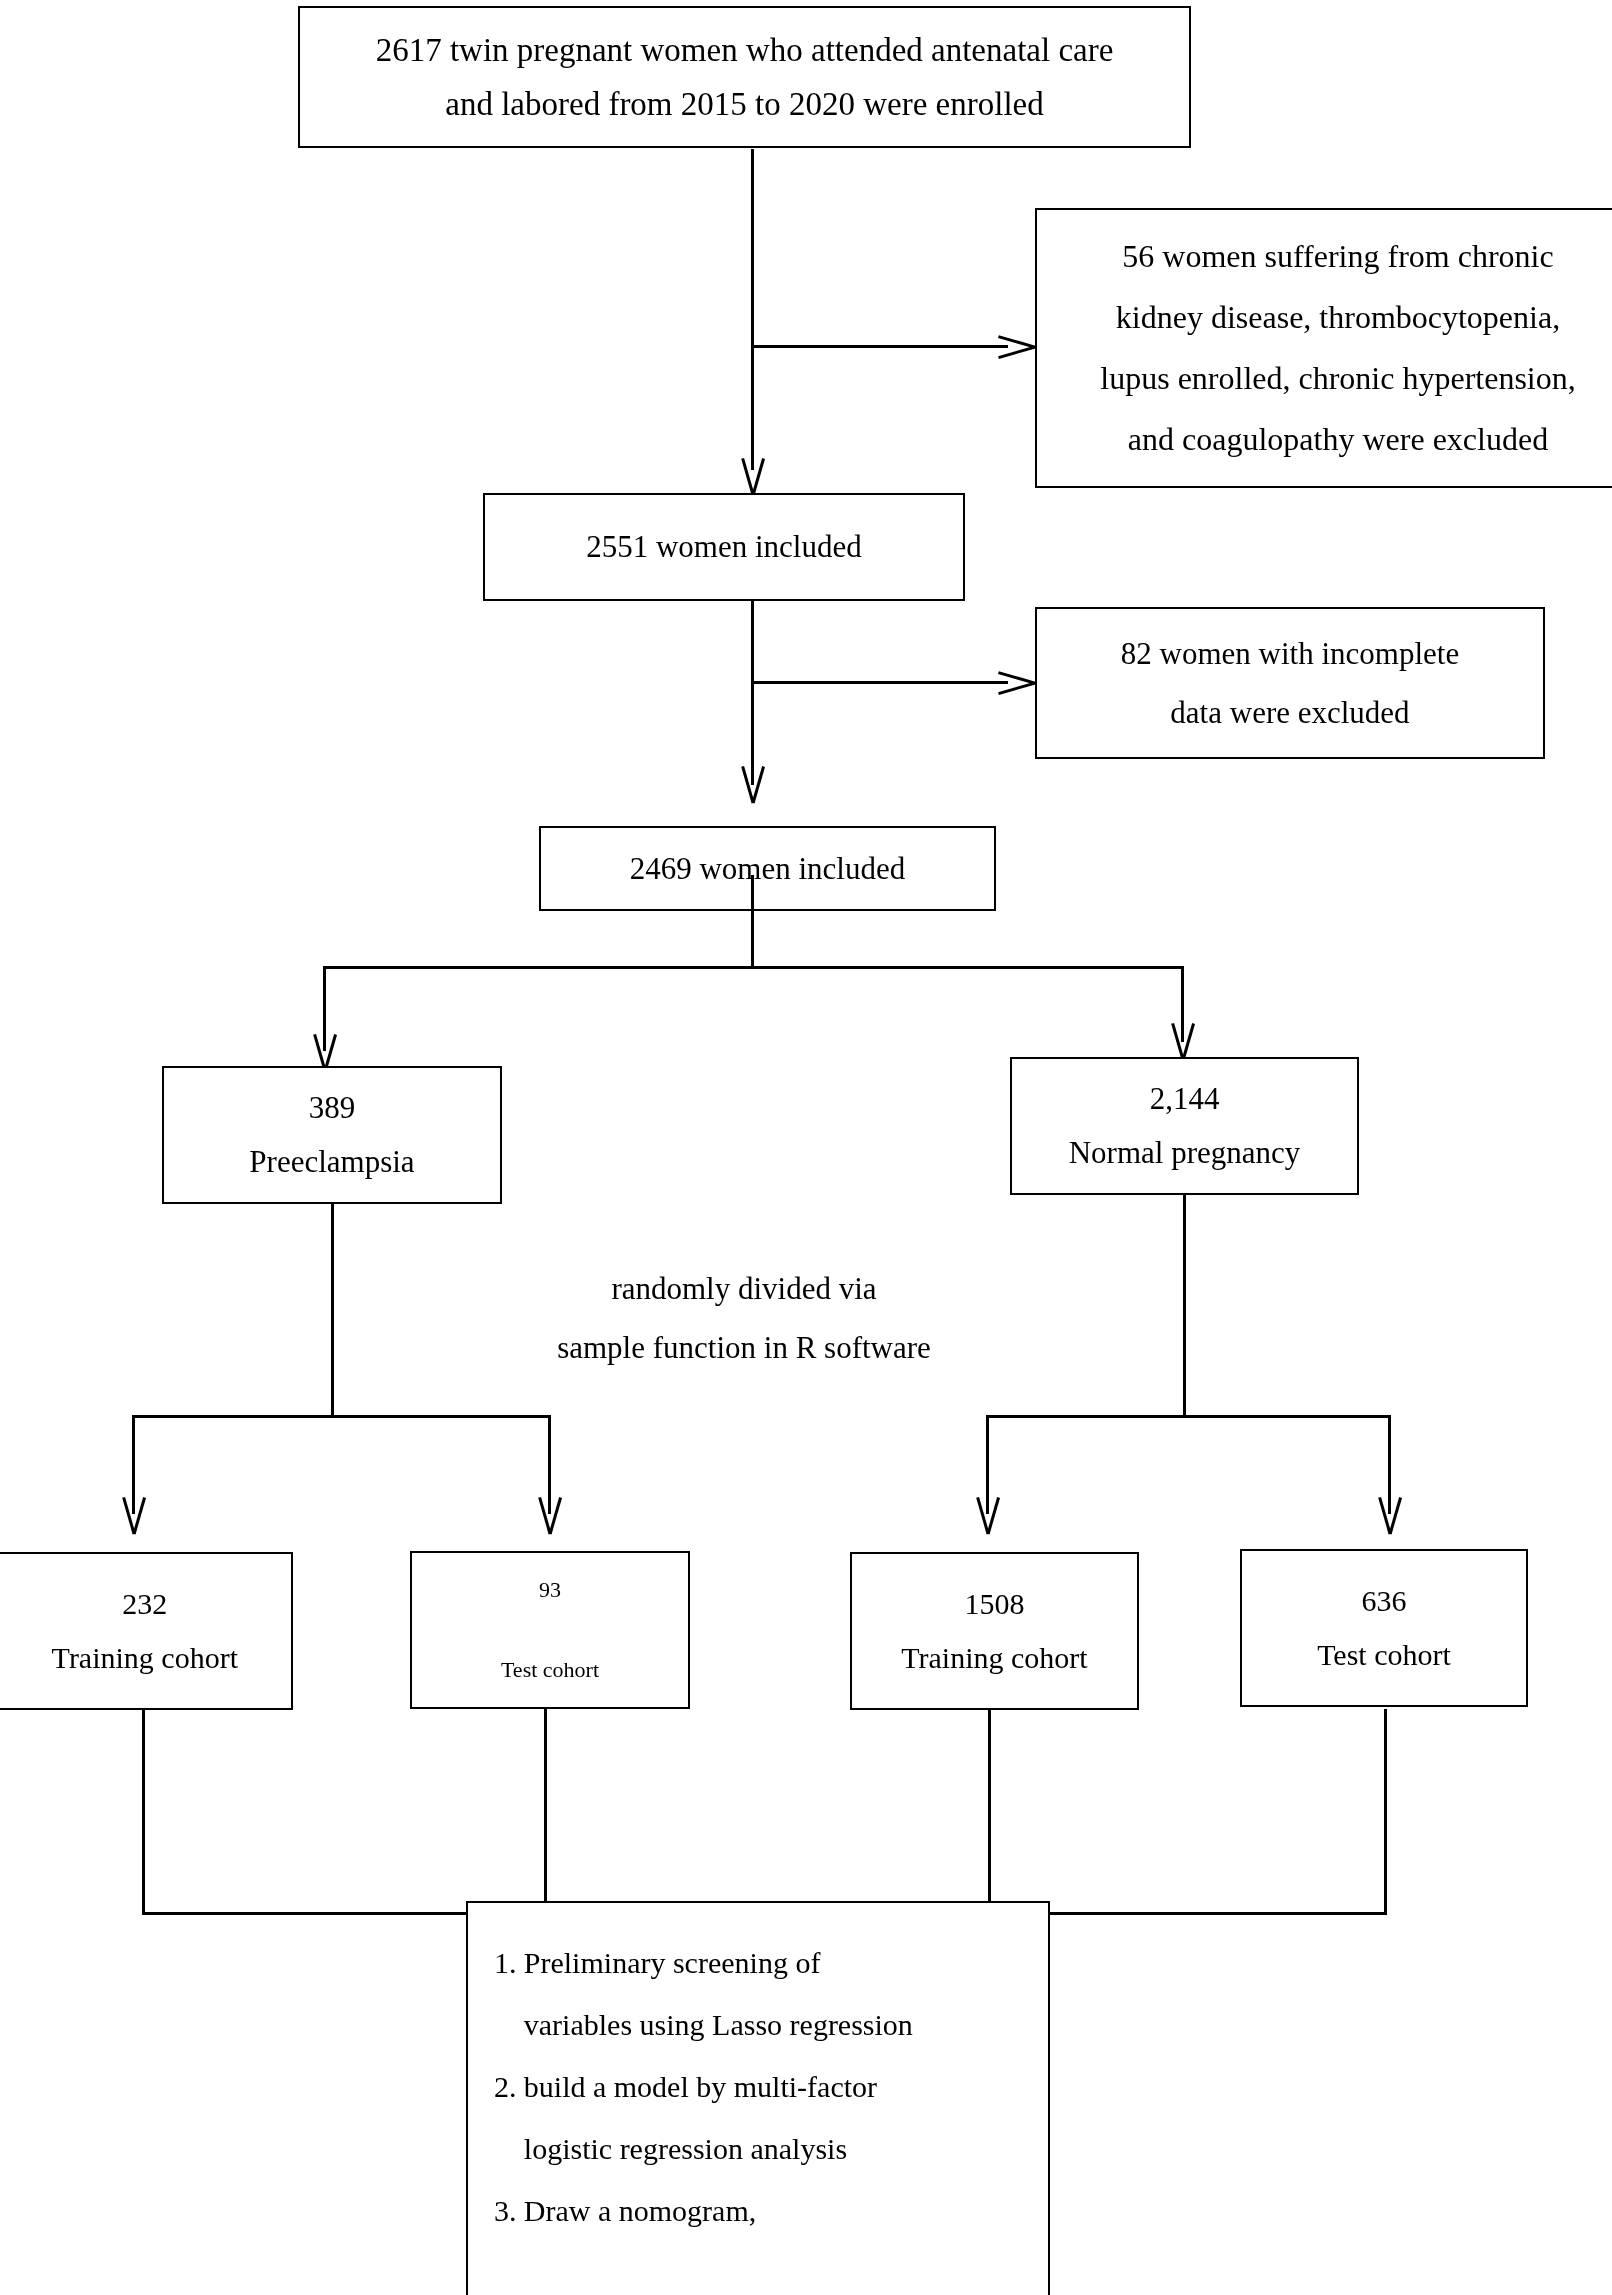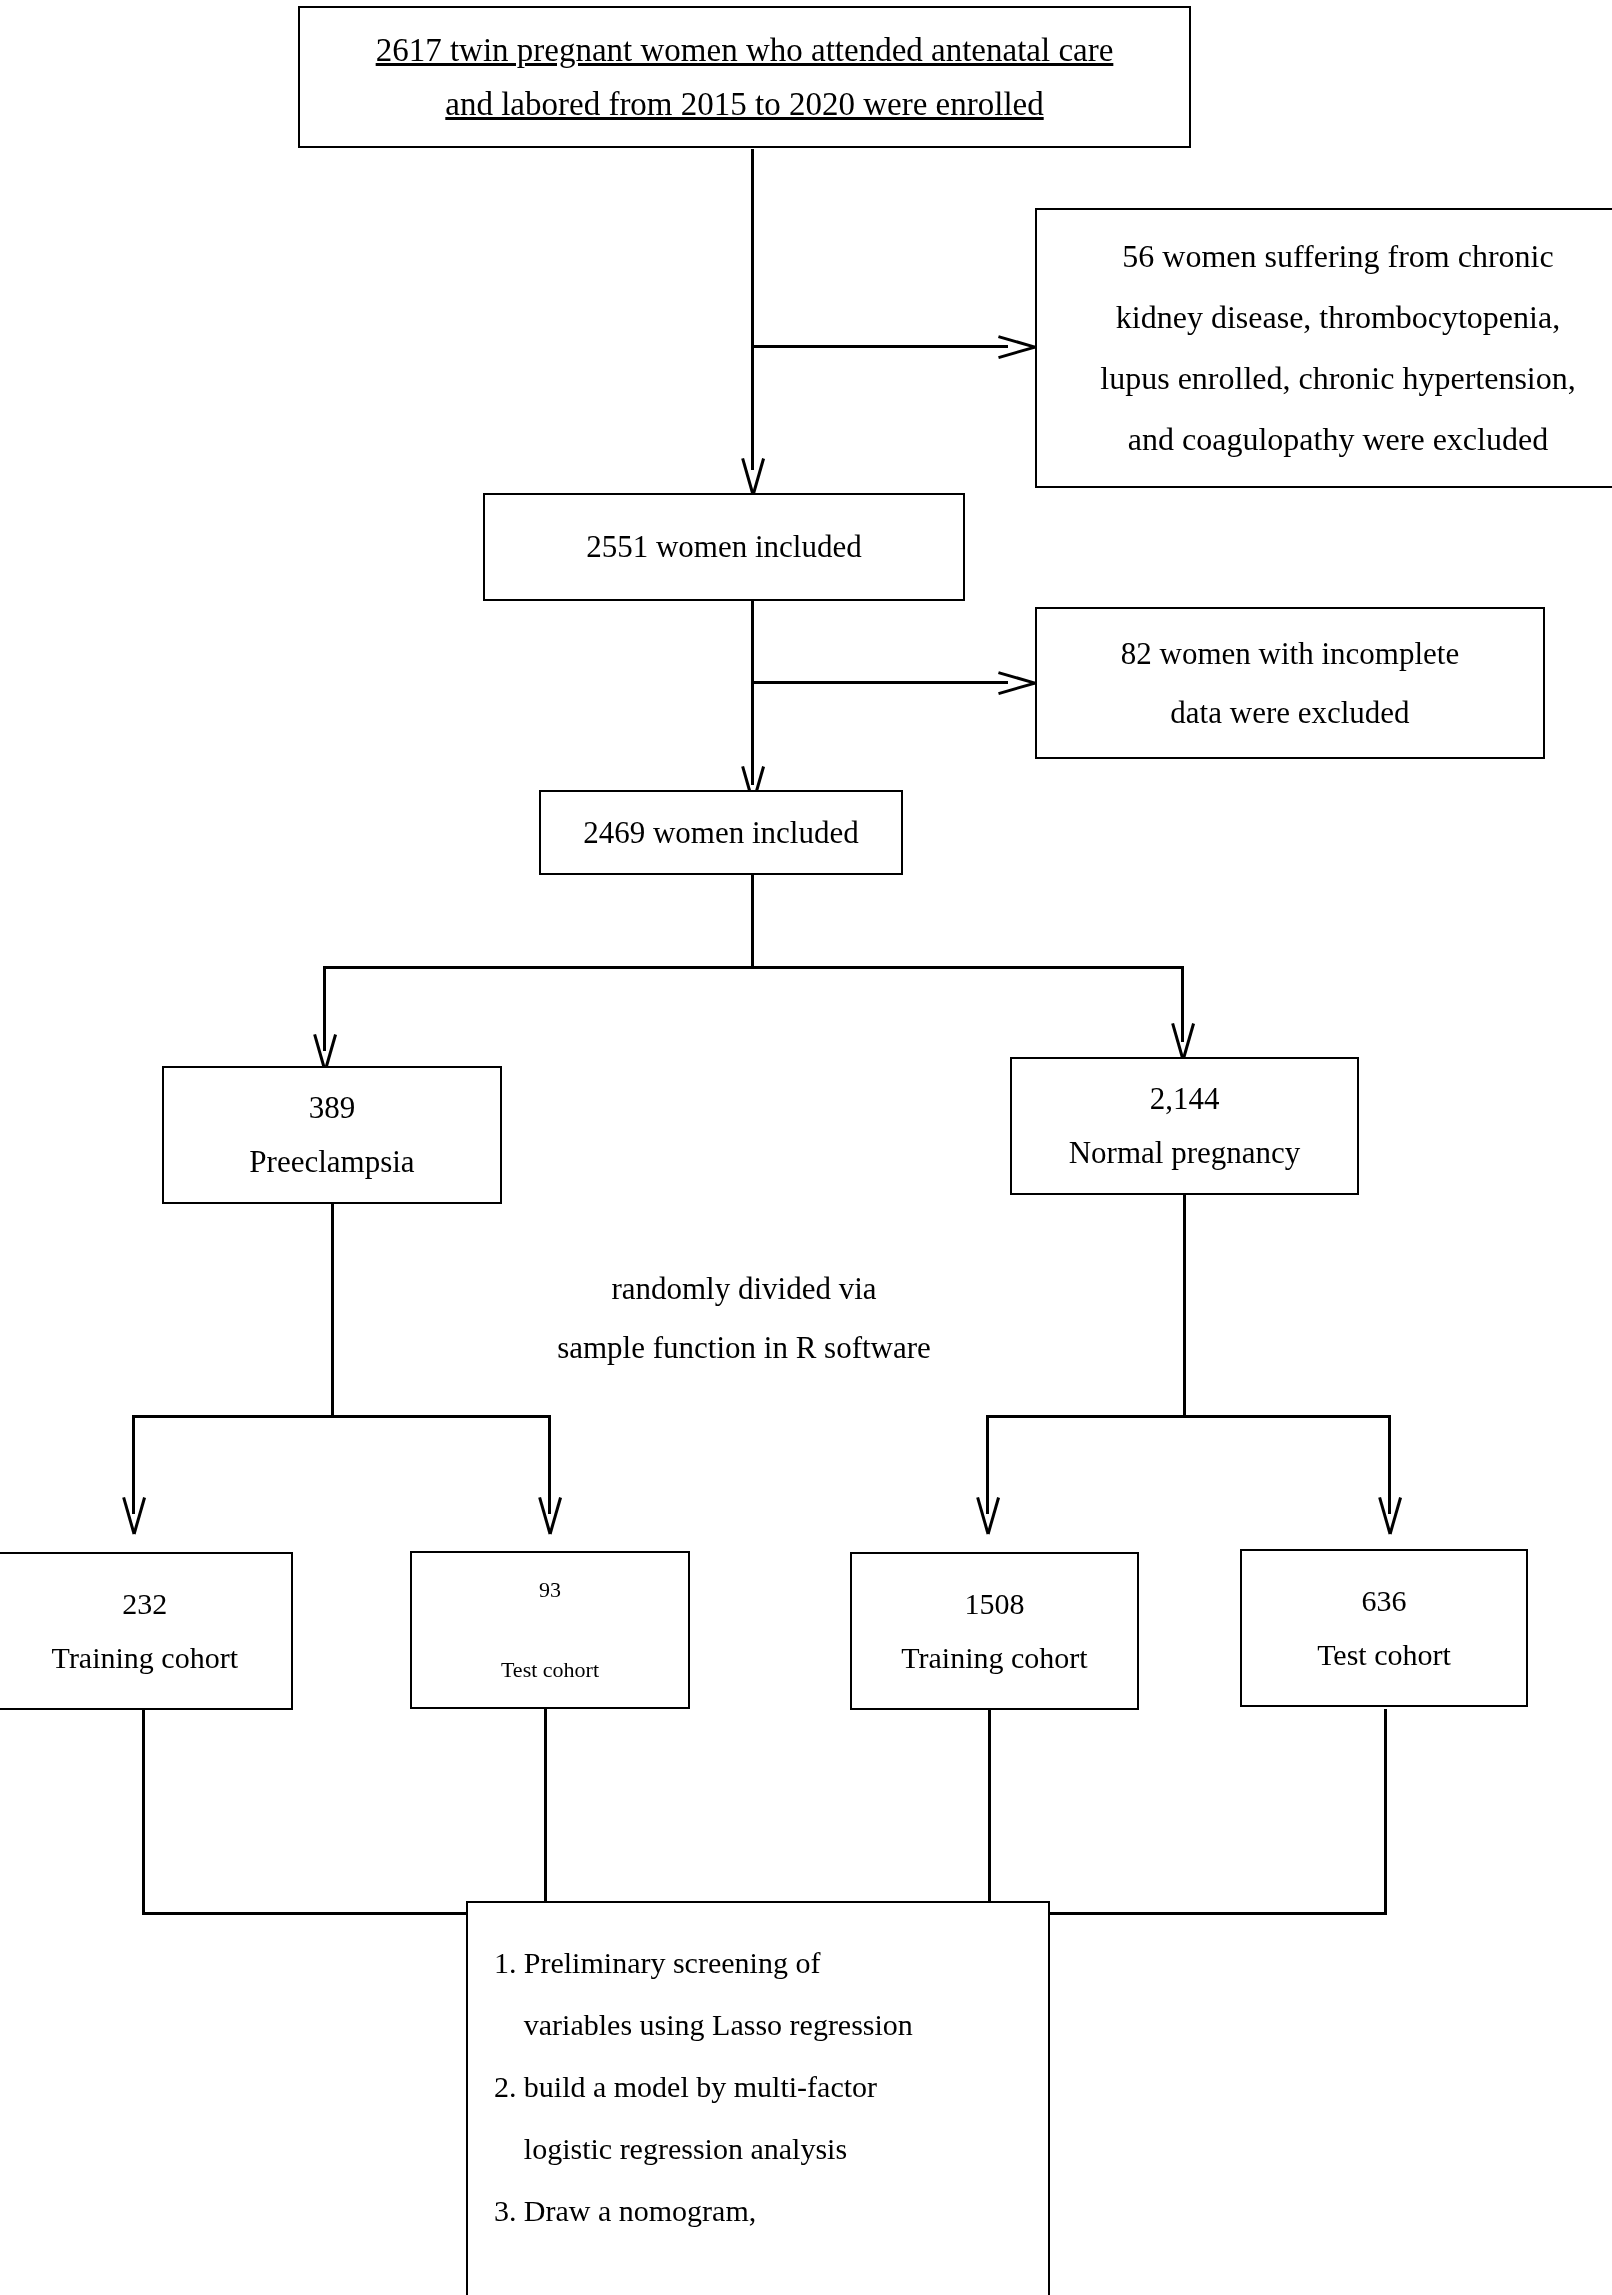--- a/index.html
+++ b/index.html
@@ -109,21 +109,21 @@
     color: #000000;
     white-space: nowrap;
   }
   .caption .line { display: block; }
 </style>
 </head>
 <body>
 
 <div id="page">
 
-  <div class="node" style="left:298px; top:6.4px; width:893px; height:142px; font-size:33px; line-height:54px;text-decoration:underline;">
+  <div class="node" style="left:298px; top:6.4px; width:893px; height:142px; font-size:33px; line-height:54px;">
     <span class="line">2617 twin pregnant women who attended antenatal care</span>
     <span class="line">and labored from 2015 to 2020 were enrolled</span>
   </div>
 
   <div class="seg-v" style="left:751px; top:149px; height:321px;"></div>
   <div class="arrow-down" style="left:742px; top:459px;"></div>
 
   <div class="seg-h" style="left:751px; top:345px; width:257px;"></div>
   <div class="arrow-right" style="left:999px; top:336px;"></div>
 
@@ -142,21 +142,21 @@
   <div class="arrow-down" style="left:742px; top:767px;"></div>
 
   <div class="seg-h" style="left:751px; top:681px; width:257px;"></div>
   <div class="arrow-right" style="left:999px; top:672px;"></div>
 
   <div class="node" style="left:1035px; top:607px; width:510px; height:152px; font-size:31px; line-height:59px;">
     <span class="line">82 women with incomplete</span>
     <span class="line">data were excluded</span>
   </div>
 
-  <div class="node" style="left:539px; top:790px; width:364px; height:85px; font-size:31px; line-height:46px;">
+  <div class="node" style="left:539px; top:826px; width:457px; height:85px; font-size:31px; line-height:46px;">
     <span class="line">2469 women included</span>
   </div>
 
   <div class="seg-v" style="left:751px; top:875px; height:92px;"></div>
   <div class="seg-h" style="left:323px; top:966px; width:861px;"></div>
   <div class="seg-v" style="left:323px; top:966px; height:85px;"></div>
   <div class="arrow-down" style="left:314px; top:1035px;"></div>
   <div class="seg-v" style="left:1181px; top:966px; height:76px;"></div>
   <div class="arrow-down" style="left:1172px; top:1024px;"></div>
 

